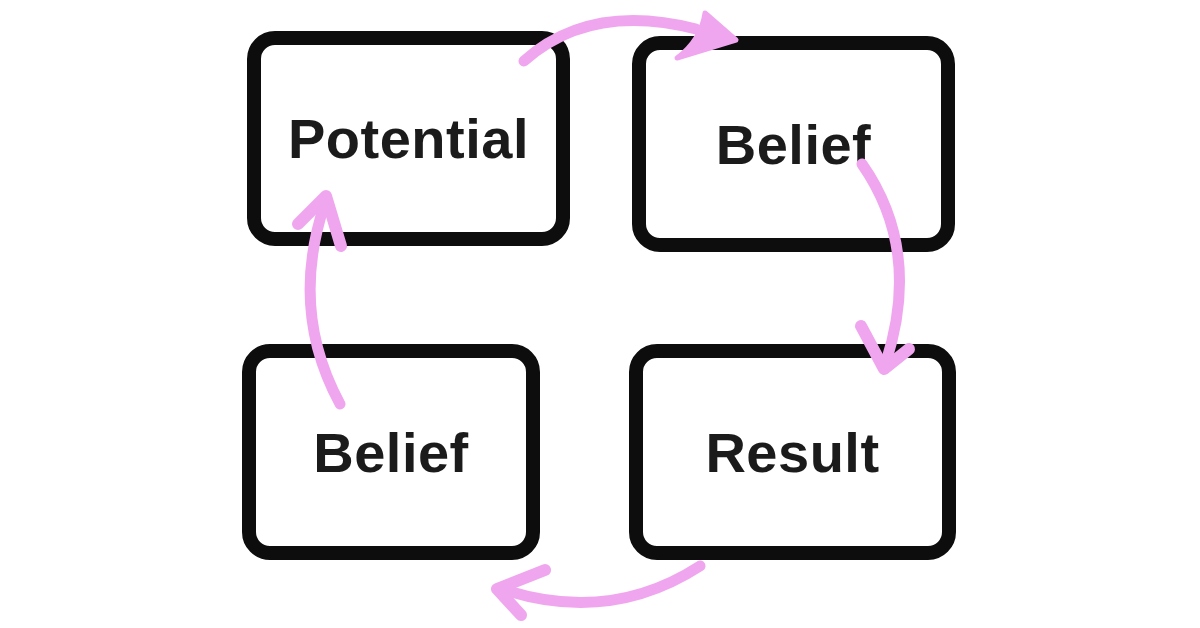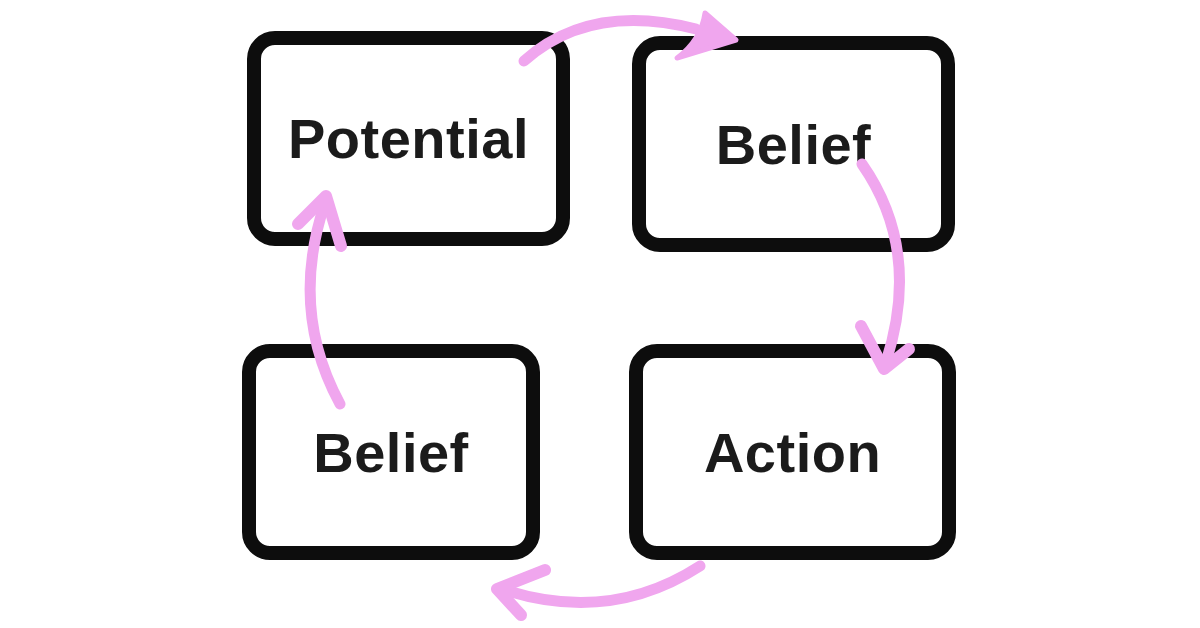--- a/index.html
+++ b/index.html
@@ -79,21 +79,21 @@
 
   <div class="node node-action">
     <span class="node-label">Belief</span>
   </div>
 
   <div class="node node-belief">
     <span class="node-label">Belief</span>
   </div>
 
   <div class="node node-result">
-    <span class="node-label">Action</span>
+    <span class="node-label">Result</span>
   </div>
 
   <svg class="arrows-layer" viewBox="0 0 1200 628" xmlns="http://www.w3.org/2000/svg" aria-hidden="true">
 
     <g>
       <path class="arrow-curve" d="M 524 61 Q 590 2 696 29"></path>
       <path class="arrow-head-fill" d="M 705 13 L 736 40 L 677 58 Q 701 40 705 13 Z"></path>
     </g>
 
     <g>

